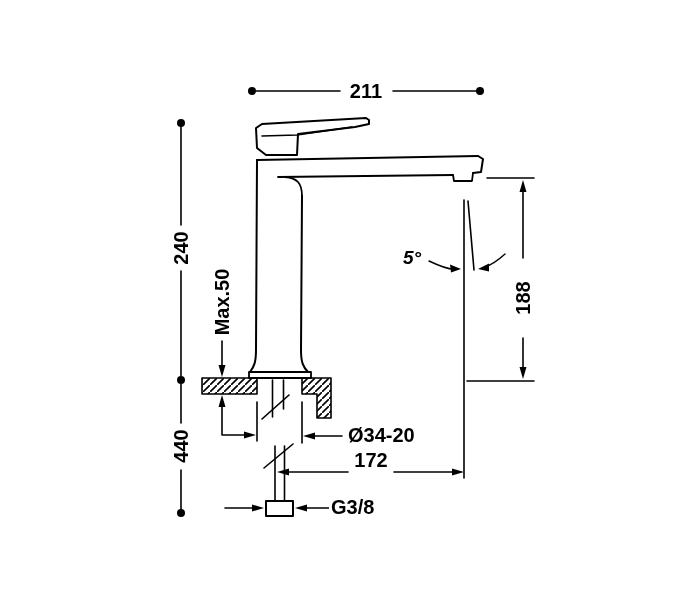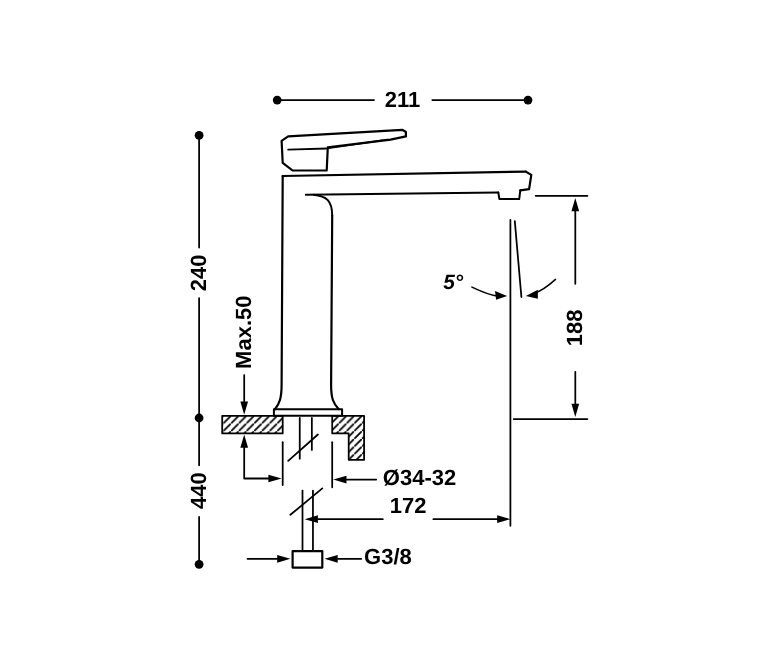--- a/index.html
+++ b/index.html
@@ -129,21 +129,21 @@
   </svg>
 
   <div class="dim-label" style="left:366px;top:91px;">211</div>
 
   <div class="dim-label rot" style="left:181px;top:248px;">240</div>
 
   <div class="dim-label rot" style="left:222px;top:302px;">Max.50</div>
 
   <div class="dim-label rot" style="left:181px;top:446px;">440</div>
 
-  <div class="dim-label left-anchor" style="left:346px;top:435px;">Ø34-32</div>
+  <div class="dim-label left-anchor" style="left:346px;top:435px;">Ø34-20</div>
 
   <div class="dim-label" style="left:371px;top:460px;">172</div>
 
   <div class="dim-label left-anchor" style="left:329px;top:507px;">G3/8</div>
 
   <div class="dim-label angle" style="left:412px;top:257px;">5°</div>
 
   <div class="dim-label rot" style="left:523px;top:298px;">188</div>
 
 </div>

